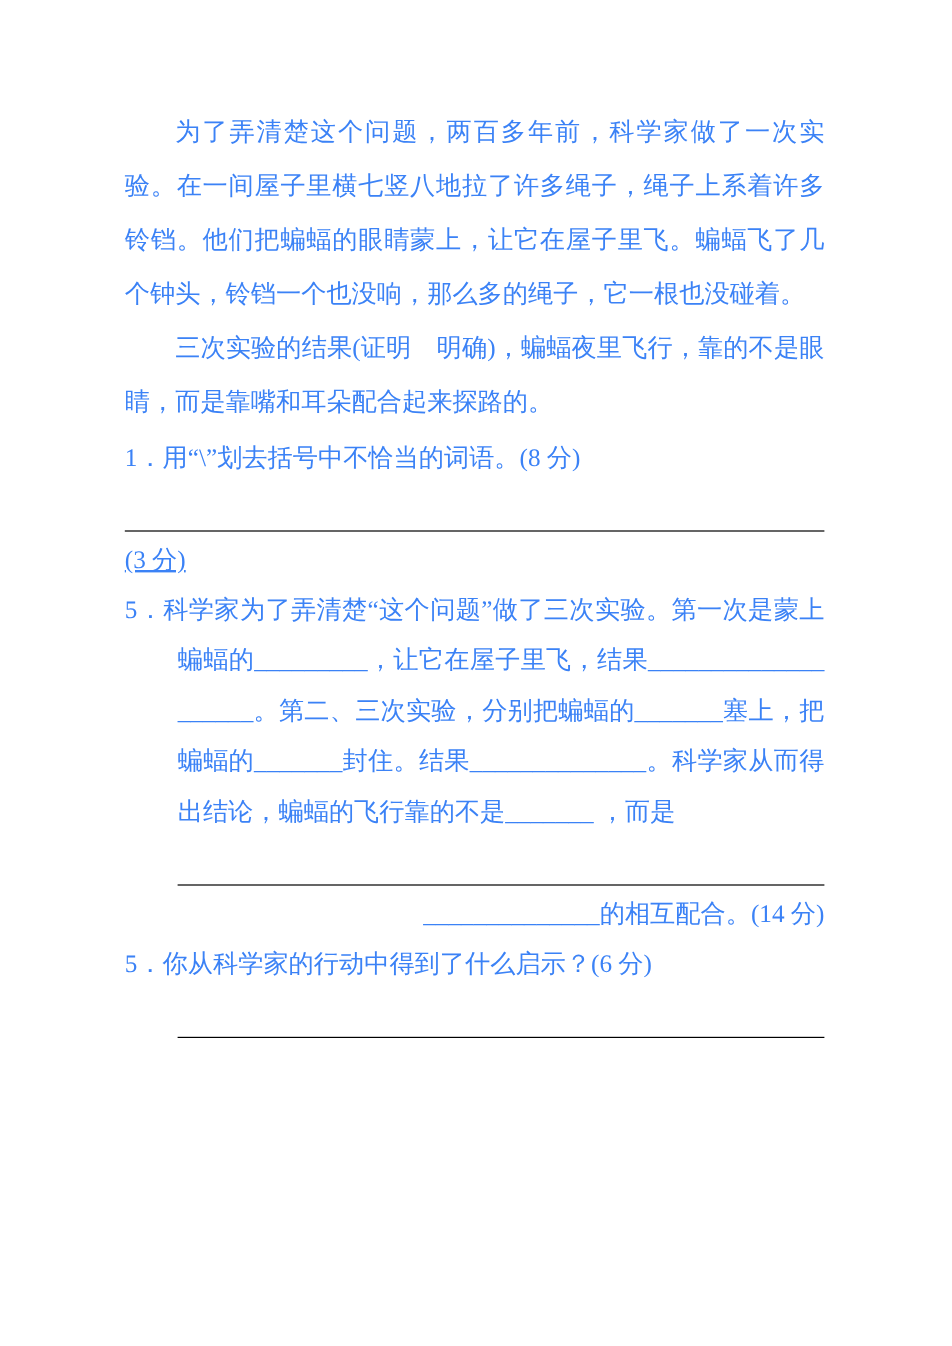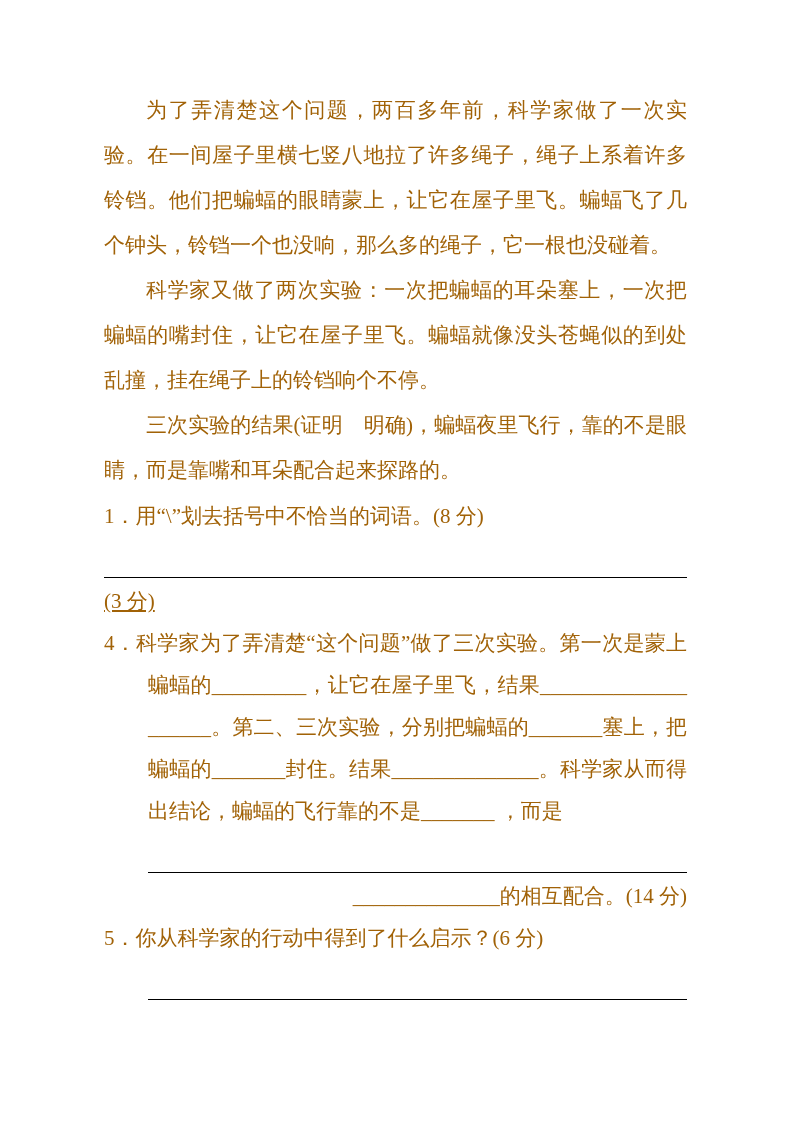--- a/index.html
+++ b/index.html
@@ -6,21 +6,21 @@
     margin: 0;
     padding: 0;
     background: #ffffff;
   }
   .page {
     position: relative;
     width: 793px;
     height: 1122px;
     box-sizing: border-box;
     background: #ffffff;
-    color: #a16207;
+    color: #3b82f6;
     padding: 88px 106px 0 104px;
     font-family: "Liberation Serif", "DejaVu Serif", serif;
     font-size: 21px;
     overflow: hidden;
   }
   .passage p {
     margin: 0;
     line-height: 45px;
     text-indent: 2em;
     text-align: justify;
@@ -58,32 +58,31 @@
     margin-left: 2.1em;
   }
 </style>
 </head>
 <body>
 
 <div class="page">
 
   <section class="passage">
     <p>为了弄清楚这个问题，两百多年前，科学家做了一次实验。在一间屋子里横七竖八地拉了许多绳子，绳子上系着许多铃铛。他们把蝙蝠的眼睛蒙上，让它在屋子里飞。蝙蝠飞了几个钟头，铃铛一个也没响，那么多的绳子，它一根也没碰着。</p>
-    <p>科学家又做了两次实验：一次把蝙蝠的耳朵塞上，一次把蝙蝠的嘴封住，让它在屋子里飞。蝙蝠就像没头苍蝇似的到处乱撞，挂在绳子上的铃铛响个不停。</p>
     <p>三次实验的结果(证明　明确)，蝙蝠夜里飞行，靠的不是眼睛，而是靠嘴和耳朵配合起来探路的。</p>
   </section>
 
   <section class="questions">
 
     <p class="q">1．用“\”划去括号中不恰当的词语。(8 分)</p>
 
     <div class="answer-line"></div>
     <p class="score">(3 分)</p>
 
-    <p class="q">4．科学家为了弄清楚“这个问题”做了三次实验。第一次是蒙上蝙蝠的_________，让它在屋子里飞，结果____________________。第二、三次实验，分别把蝙蝠的_______塞上，把蝙蝠的_______封住。结果______________。科学家从而得出结论，蝙蝠的飞行靠的不是_______ ，而是</p>
+    <p class="q">5．科学家为了弄清楚“这个问题”做了三次实验。第一次是蒙上蝙蝠的_________，让它在屋子里飞，结果____________________。第二、三次实验，分别把蝙蝠的_______塞上，把蝙蝠的_______封住。结果______________。科学家从而得出结论，蝙蝠的飞行靠的不是_______ ，而是</p>
     <div class="answer-line indented"></div>
     <p class="q-cont">______________的相互配合。(14 分)</p>
 
     <p class="q">5．你从科学家的行动中得到了什么启示？(6 分)</p>
     <div class="answer-line indented"></div>
 
   </section>
 
 </div>
 

